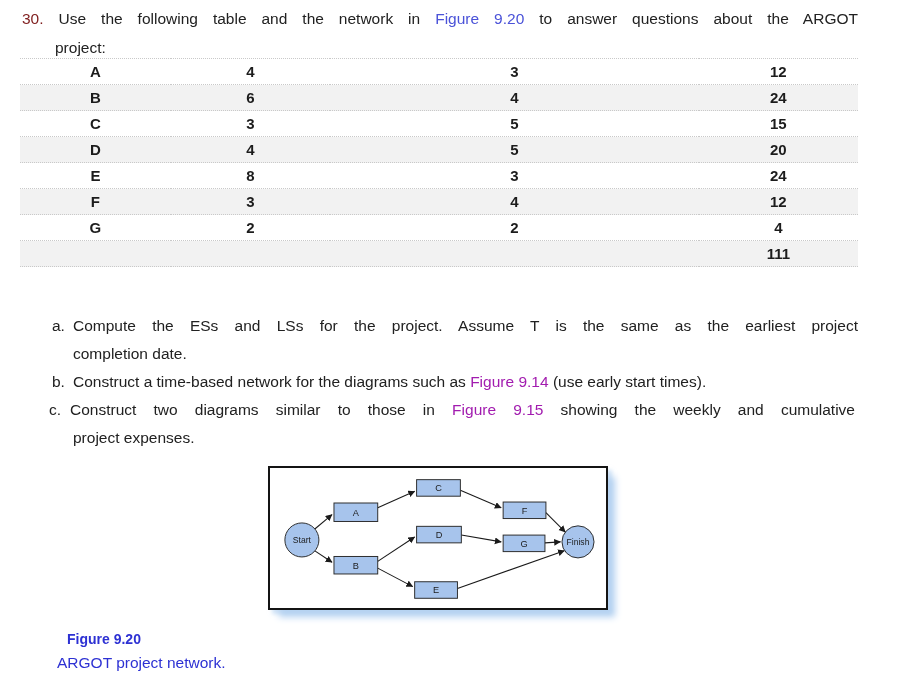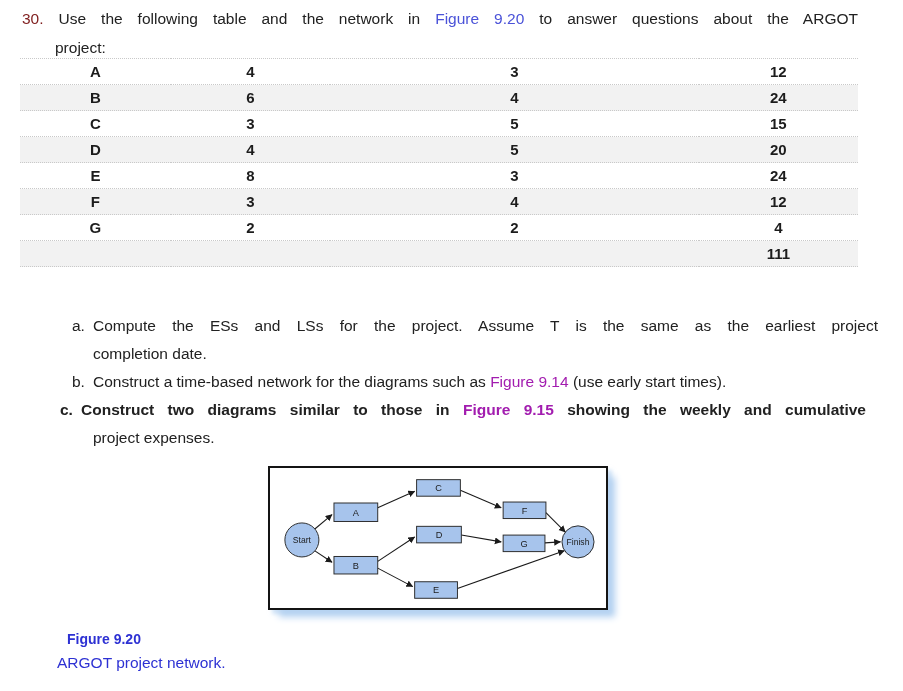--- a/index.html
+++ b/index.html
@@ -32,21 +32,21 @@
   table.activity th, table.activity td {
     text-align:center; vertical-align:middle;
     border-bottom:1px dotted #c9c9c9;
     font-weight:bold;
   }
   table.activity th { height:21px; }
   table.activity td { height:26px; }
   table.activity tr.shade { background:#f2f2f2; }
 
   
-  .item-line { line-height:20px;margin-left:20px; }
+  .item-line { line-height:20px; }
   .just { text-align:justify; text-align-last:justify; }
   .item-label { display:inline-block; width:21px; }
   .link-purple { color:#a21caf; cursor:pointer; }
 
   
   .net-box {
     left:268px; top:466px; width:340px; height:144px;
     background:#ffffff;
     border:2.5px solid #141414;
     box-shadow:9px 9px 7px -2px #b5d2f1, 4px 4px 4px 0px rgba(173,205,240,0.55);
@@ -132,21 +132,21 @@
 
 <div class="abs item-line just" style="left:52px; top:316px; width:806px;">
   <span class="item-label">a.</span><span>Compute the ESs and LSs for the project. Assume T is the same as the earliest project</span>
 </div>
 <div class="abs item-line" style="left:73px; top:344px;">completion date.</div>
 
 <div class="abs item-line" style="left:52px; top:372px; width:806px;">
   <span class="item-label">b.</span><span>Construct a time-based network for the diagrams such as </span><span class="link-purple">Figure 9.14</span><span> (use early start times).</span>
 </div>
 
-<div class="abs item-line just" style="left:40px; top:400px; width:806px;font-weight:bold;">
+<div class="abs item-line just" style="left:49px; top:400px; width:806px;">
   <span class="item-label">c.</span><span>Construct two diagrams similar to those in </span><span class="link-purple">Figure 9.15</span><span> showing the weekly and cumulative</span>
 </div>
 <div class="abs item-line" style="left:73px; top:428px;">project expenses.</div>
 
 <div class="abs net-box">
   <svg viewBox="0 0 340 144">
     <defs>
       <marker id="arrow" markerWidth="8" markerHeight="8" refX="6.5" refY="3.5" orient="auto" markerUnits="userSpaceOnUse">
         <path d="M0,0 L7,3.5 L0,7 Z" fill="#1a1a1a"></path>
       </marker>

